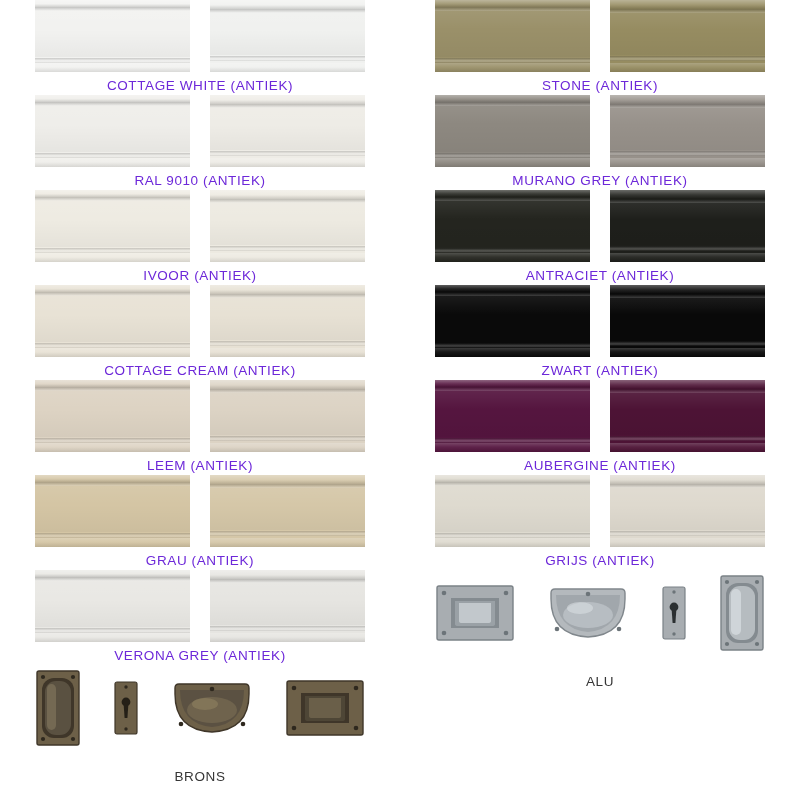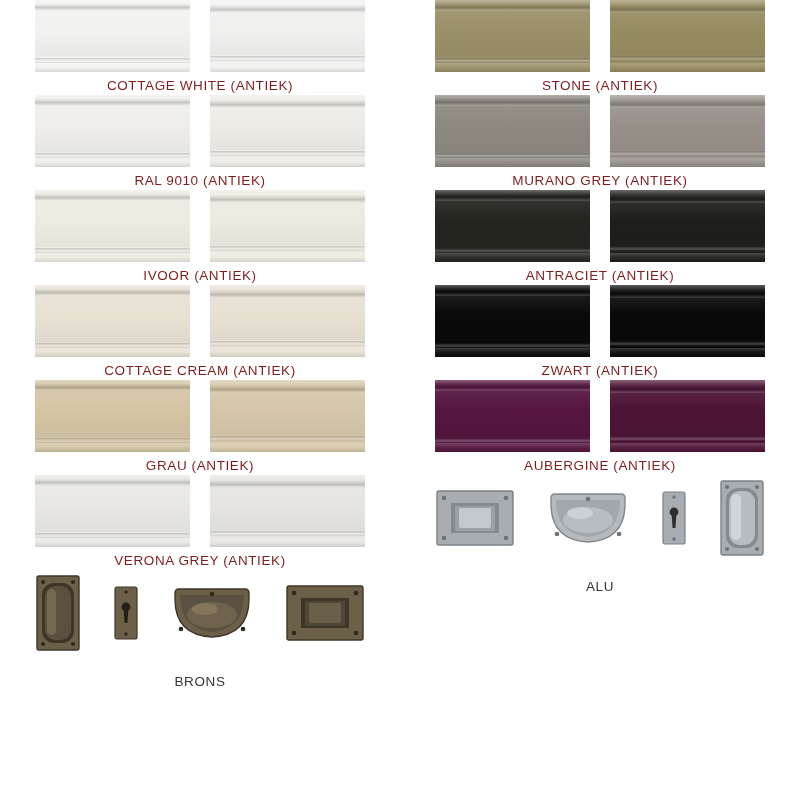--- a/index.html
+++ b/index.html
@@ -109,21 +109,21 @@
   
   .swatch.variant .prof-top { height: 9px; }
   .swatch.variant .groove-top { top: 9px; }
   .swatch.variant .face { top: 13px; bottom: 17px; }
   .swatch.variant .groove-bot { bottom: 11px; }
 
   .swatch-label {
     margin-top: 6px;
     font-size: 13.5px;
     letter-spacing: 0.6px;
-    color: #7f1d1d;
+    color: #6d28d9;
     white-space: nowrap;
     text-align: right;
   }
 
   
   .hardware-row {
     height: 115px;
     display: flex;
     flex-direction: column;
     align-items: center;
@@ -229,20 +229,39 @@
             <div class="prof-top"></div>
             <div class="groove-top"></div>
             <div class="face"></div>
             <div class="groove-bot"></div>
             <div class="prof-bot"></div>
           </div>
         </div>
         <div class="swatch-label">COTTAGE CREAM (ANTIEK)</div>
       </div>
 
+      <div class="swatch-row">
+        <div class="swatch-pair">
+          <div class="swatch" style="background-color: rgb(221, 211, 195);">
+            <div class="prof-top"></div>
+            <div class="groove-top"></div>
+            <div class="face"></div>
+            <div class="groove-bot"></div>
+            <div class="prof-bot"></div>
+          </div>
+          <div class="swatch variant" style="background-color: rgb(220, 211, 196);">
+            <div class="prof-top"></div>
+            <div class="groove-top"></div>
+            <div class="face"></div>
+            <div class="groove-bot"></div>
+            <div class="prof-bot"></div>
+          </div>
+        </div>
+        <div class="swatch-label">LEEM (ANTIEK)</div>
+      </div>
 
       <div class="swatch-row">
         <div class="swatch-pair">
           <div class="swatch" style="background-color: rgb(212, 197, 164);">
             <div class="prof-top"></div>
             <div class="groove-top"></div>
             <div class="face"></div>
             <div class="groove-bot"></div>
             <div class="prof-bot"></div>
           </div>
@@ -422,20 +441,39 @@
             <div class="prof-top"></div>
             <div class="groove-top"></div>
             <div class="face"></div>
             <div class="groove-bot"></div>
             <div class="prof-bot"></div>
           </div>
         </div>
         <div class="swatch-label">AUBERGINE (ANTIEK)</div>
       </div>
 
+      <div class="swatch-row">
+        <div class="swatch-pair">
+          <div class="swatch" style="background-color: rgb(222, 218, 207);">
+            <div class="prof-top"></div>
+            <div class="groove-top"></div>
+            <div class="face"></div>
+            <div class="groove-bot"></div>
+            <div class="prof-bot"></div>
+          </div>
+          <div class="swatch variant" style="background-color: rgb(222, 217, 206);">
+            <div class="prof-top"></div>
+            <div class="groove-top"></div>
+            <div class="face"></div>
+            <div class="groove-bot"></div>
+            <div class="prof-bot"></div>
+          </div>
+        </div>
+        <div class="swatch-label">GRIJS (ANTIEK)</div>
+      </div>
 
       <div class="hardware-row">
         <div class="hardware-items">
 
           <svg class="hw" width="80" height="58" viewBox="0 0 80 58">
             <rect x="2" y="2" width="76" height="54" rx="2" fill="#a8adb1" stroke="#7b8287" stroke-width="1.4"></rect>
             <path d="M16 14 L64 14 L64 44 L16 44 Z" fill="#848b90"></path>
             <path d="M20 17 L60 17 L60 40 Q60 42 57 42 L23 42 Q20 42 20 40 Z" fill="#9aa1a6"></path>
             <path d="M24 19 L56 19 L56 37 Q56 39 53 39 L27 39 Q24 39 24 37 Z" fill="#c2c8cc"></path>
             <circle cx="9" cy="9" r="2.3" fill="#6c7479"></circle>

